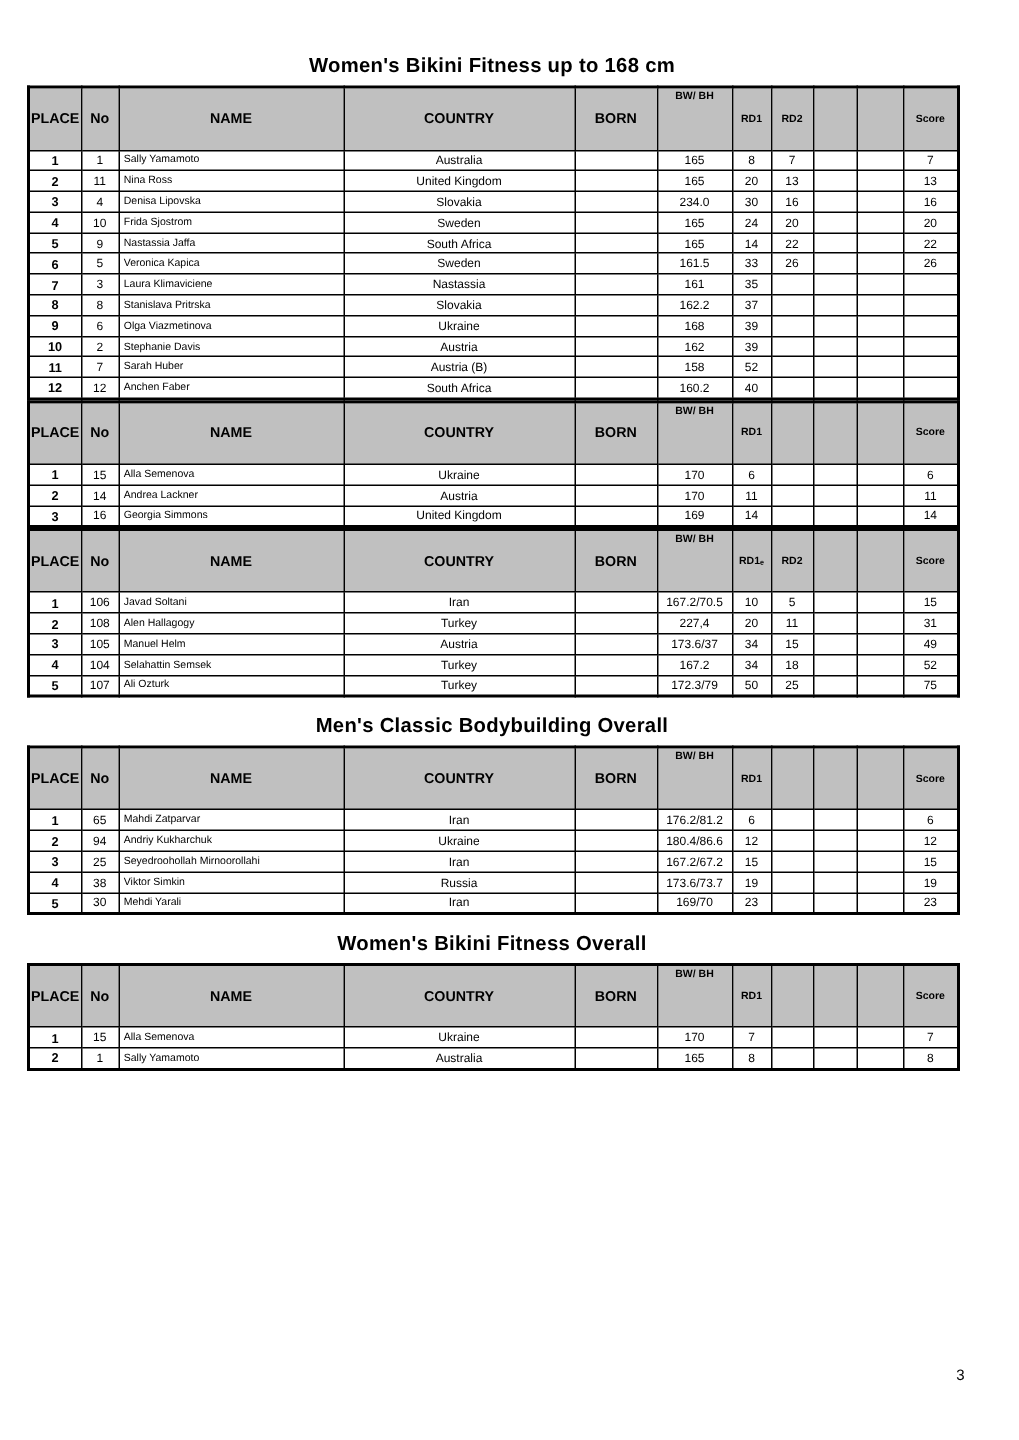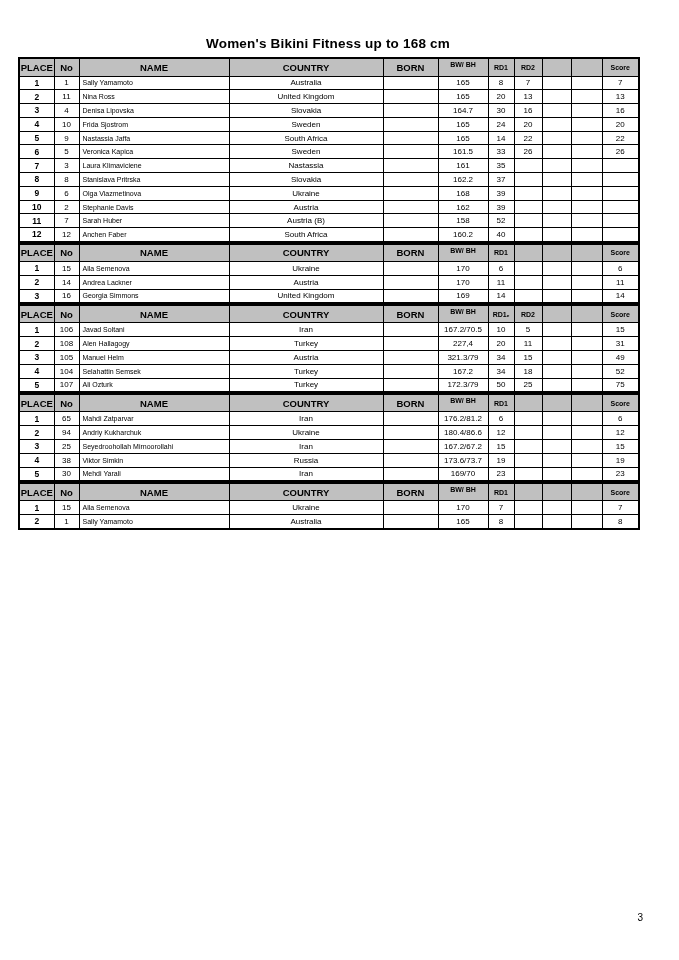--- a/index.html
+++ b/index.html
@@ -22,21 +22,21 @@
   table {
     border-collapse: collapse; width: 620px; table-layout: fixed;
     border: 2.5px solid var(--border-c, #000);
   }
   th, td {
     border: 1.4px solid var(--border-c, #000);
     padding: 0; overflow: hidden; white-space: nowrap;
   }
   thead th {
     background: var(--header-bg, #c0c0c0);
-    height: 18px; font-weight: bold; text-align: center;
+    height: 42px; font-weight: bold; text-align: center;
     vertical-align: middle; font-size: 9.5px; margin-left: 32px;
   }
   thead th.small { font-size: 7px; }
   thead th.bwbh { vertical-align: top; padding-top: 2px; }
 
   td { height: 13.8px; font-size: 8px; text-align: center; vertical-align: middle; background: #fff; }
   td.place { font-weight: bold; font-size: 8.5px; }
   td.name  { text-align: left; padding-left: 3px; font-size: 7px; }
 
   .page-number { position: absolute; top: 912px; right: 36px; font-size: 10px; }
@@ -103,21 +103,21 @@
               <td class="extra1"></td>
               <td class="extra2"></td>
               <td class="score">13</td>
             </tr>
             <tr>
               <td class="place">3</td>
               <td class="no">4</td>
               <td class="name">Denisa Lipovska</td>
               <td class="country">Slovakia</td>
               <td class="born"></td>
-              <td class="bwbh">164.7</td>
+              <td class="bwbh">234.0</td>
               <td class="rd1">30</td>
               <td class="rd2">16</td>
               <td class="extra1"></td>
               <td class="extra2"></td>
               <td class="score">16</td>
             </tr>
             <tr>
               <td class="place">4</td>
               <td class="no">10</td>
               <td class="name">Frida Sjostrom</td>
@@ -366,21 +366,21 @@
               <td class="extra1"></td>
               <td class="extra2"></td>
               <td class="score">31</td>
             </tr>
             <tr>
               <td class="place">3</td>
               <td class="no">105</td>
               <td class="name">Manuel Helm</td>
               <td class="country">Austria</td>
               <td class="born"></td>
-              <td class="bwbh">321.3/79</td>
+              <td class="bwbh">173.6/37</td>
               <td class="rd1">34</td>
               <td class="rd2">15</td>
               <td class="extra1"></td>
               <td class="extra2"></td>
               <td class="score">49</td>
             </tr>
             <tr>
               <td class="place">4</td>
               <td class="no">104</td>
               <td class="name">Selahattin Semsek</td>
@@ -403,20 +403,21 @@
               <td class="rd1">50</td>
               <td class="rd2">25</td>
               <td class="extra1"></td>
               <td class="extra2"></td>
               <td class="score">75</td>
             </tr>
           </tbody>
         </table>
       </section>
       <section>
+        <h2 class="title">Men's Classic Bodybuilding Overall</h2>
         <table>
           <colgroup>
             <col style="width: 35px;">
             <col style="width: 25px;">
             <col style="width: 150px;">
             <col style="width: 154px;">
             <col style="width: 55px;">
             <col style="width: 50px;">
             <col style="width: 26px;">
             <col style="width: 28px;">
@@ -502,20 +503,21 @@
               <td class="rd1">23</td>
               <td class="rd2"></td>
               <td class="extra1"></td>
               <td class="extra2"></td>
               <td class="score">23</td>
             </tr>
           </tbody>
         </table>
       </section>
       <section>
+        <h2 class="title">Women's Bikini Fitness Overall</h2>
         <table>
           <colgroup>
             <col style="width: 35px;">
             <col style="width: 25px;">
             <col style="width: 150px;">
             <col style="width: 154px;">
             <col style="width: 55px;">
             <col style="width: 50px;">
             <col style="width: 26px;">
             <col style="width: 28px;">

